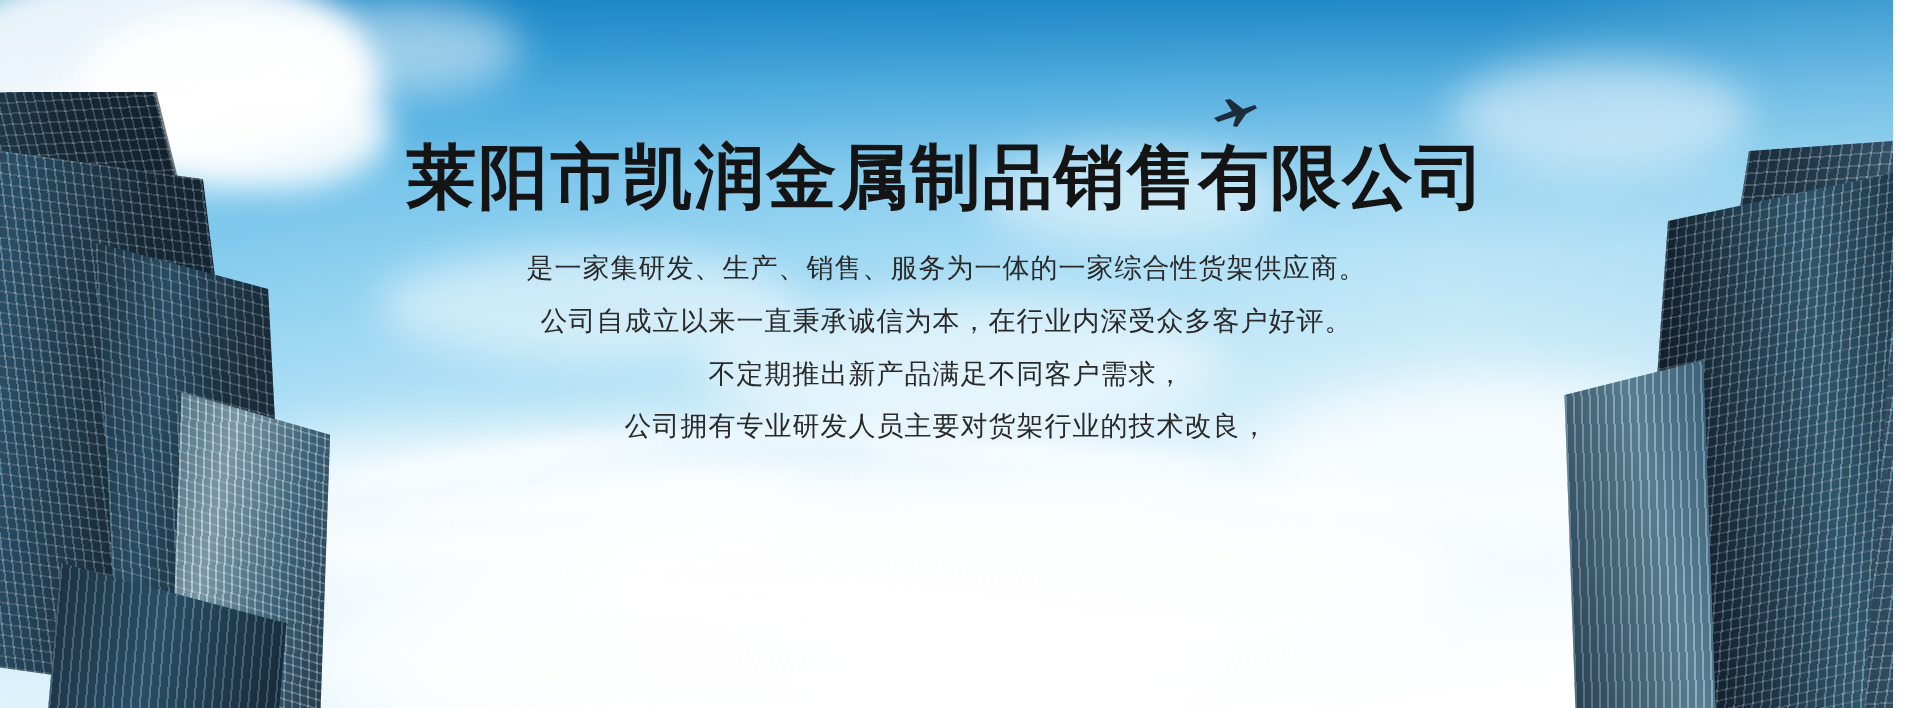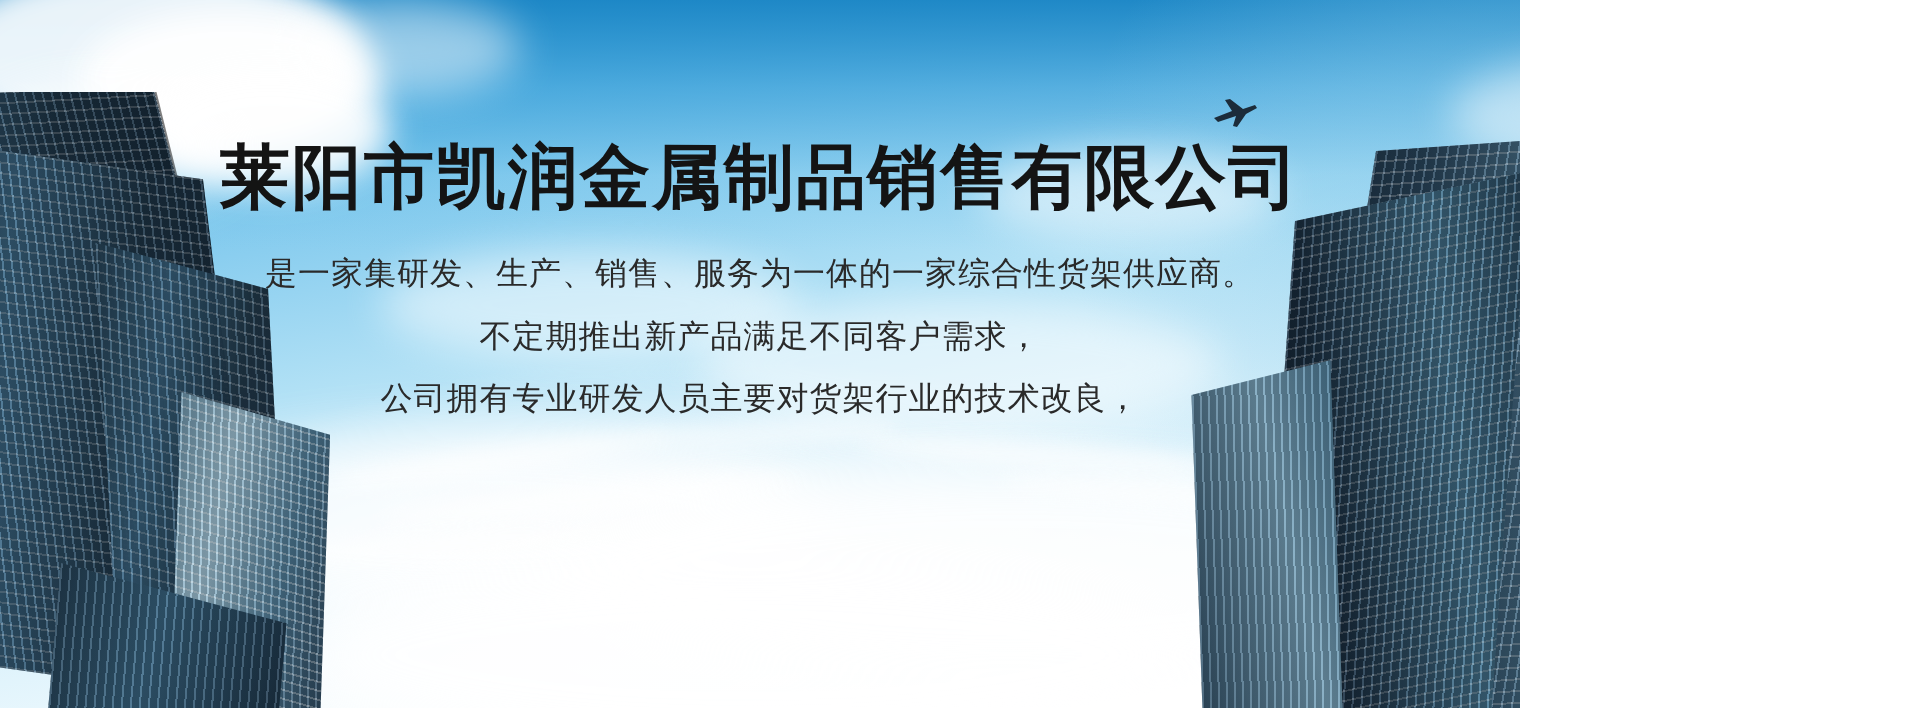--- a/index.html
+++ b/index.html
@@ -6,21 +6,21 @@
     margin: 0;
     padding: 0;
     background: #ffffff;
   }
   body {
     font-family: "Liberation Sans", "DejaVu Sans", sans-serif;
   }
 
   .banner {
     position: relative;
-    width: 1520px;
+    width: 1893px;
     height: 708px;
     overflow: hidden;
     background: #737373;
   }
 
   
   .sky {
     position: absolute;
     inset: 0;
     background:
@@ -203,21 +203,21 @@
     color: #141414;
     letter-spacing: 2px;
     line-height: 1.12;
     margin: 0;
     white-space: nowrap;
   }
   .desc {
     margin-top: 26px;
   }
   .desc-line {
-    font-size: 32px;
+    font-size: 27px;
     color: #2a2a2a;
     line-height: 1.95;
     letter-spacing: 1px;
     white-space: nowrap;
   }
 </style>
 </head>
 <body>
 
 <div class="banner">
@@ -267,18 +267,19 @@
     <svg viewBox="0 0 46 30" width="46" height="30" aria-hidden="true">
       <path d="M2 20 L20 13 L13 2 L18 1 L31 11 L43 7 L45 10 L34 16 L25 29 L21 28 L24 18 L6 24 Z" fill="#1c2c3a"></path>
     </svg>
   </div>
 
   <div class="content">
     <h1 class="company-title">莱阳市凯润金属制品销售有限公司</h1>
 
     <div class="desc">
       <div class="desc-line">是一家集研发、生产、销售、服务为一体的一家综合性货架供应商。</div>
+      <div class="desc-line">公司自成立以来一直秉承诚信为本，在行业内深受众多客户好评。</div>
       <div class="desc-line">不定期推出新产品满足不同客户需求，</div>
       <div class="desc-line">公司拥有专业研发人员主要对货架行业的技术改良，</div>
     </div>
   </div>
 
 </div>
 
 </body></html>

